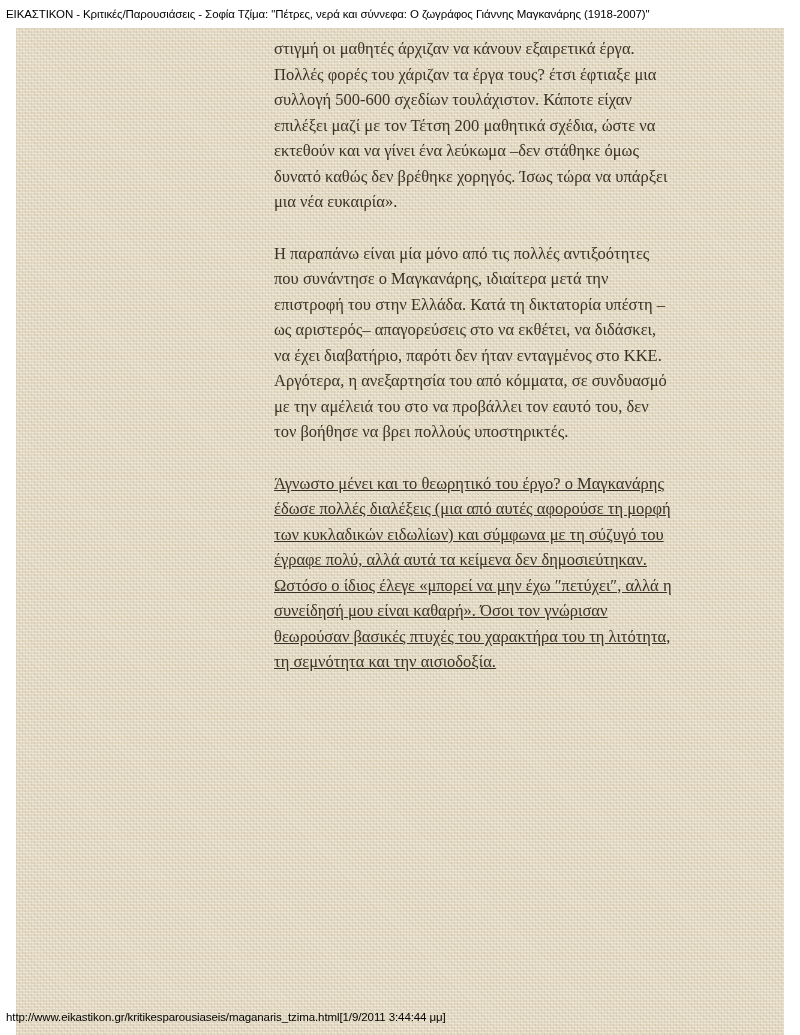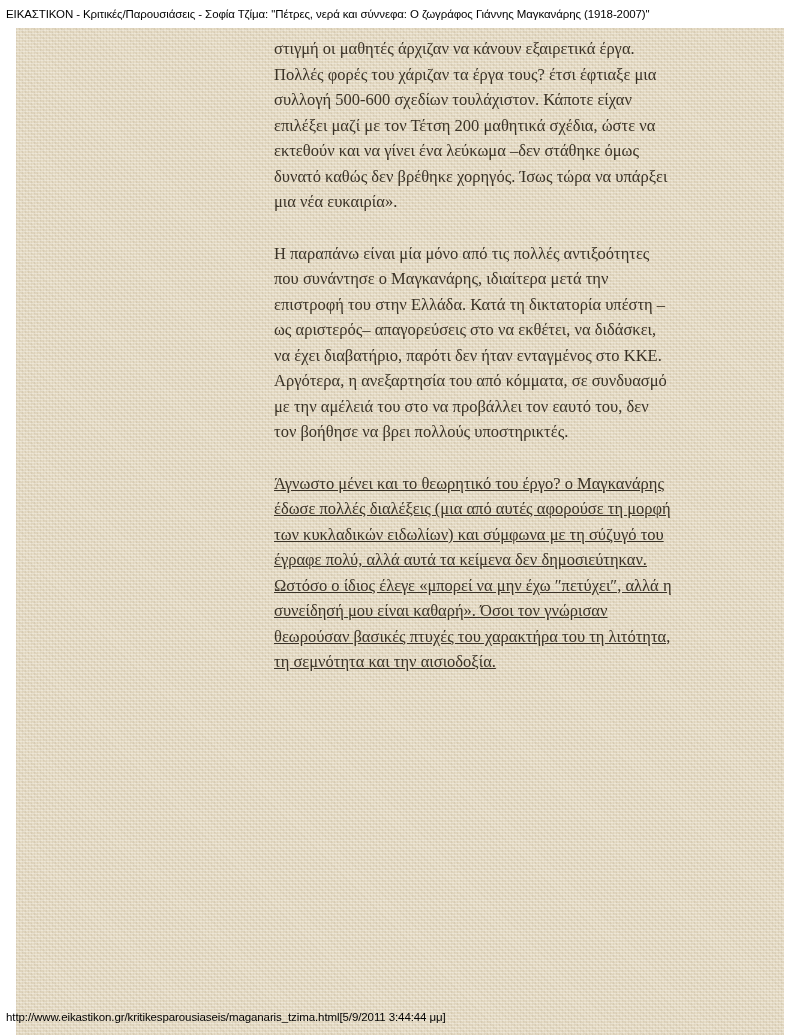--- a/index.html
+++ b/index.html
@@ -105,14 +105,14 @@
 
 <div class="page-canvas">
   <div class="article">
     <p>στιγμή οι μαθητές άρχιζαν να κάνουν εξαιρετικά έργα. Πολλές φορές του χάριζαν τα έργα τους? έτσι έφτιαξε μια συλλογή 500-600 σχεδίων τουλάχιστον. Κάποτε είχαν επιλέξει μαζί με τον Τέτση 200 μαθητικά σχέδια, ώστε να εκτεθούν και να γίνει ένα λεύκωμα –δεν στάθηκε όμως δυνατό καθώς δεν βρέθηκε χορηγός. Ίσως τώρα να υπάρξει μια νέα ευκαιρία».</p>
     <p>Η παραπάνω είναι μία μόνο από τις πολλές αντιξοότητες που συνάντησε ο Μαγκανάρης, ιδιαίτερα μετά την επιστροφή του στην Ελλάδα. Κατά τη δικτατορία υπέστη –ως αριστερός– απαγορεύσεις στο να εκθέτει, να διδάσκει, να έχει διαβατήριο, παρότι δεν ήταν ενταγμένος στο ΚΚΕ. Αργότερα, η ανεξαρτησία του από κόμματα, σε συνδυασμό με την αμέλειά του στο να προβάλλει τον εαυτό του, δεν τον βοήθησε να βρει πολλούς υποστηρικτές.</p>
     <p>Άγνωστο μένει και το θεωρητικό του έργο? ο Μαγκανάρης έδωσε πολλές διαλέξεις (μια από αυτές αφορούσε τη μορφή των κυκλαδικών ειδωλίων) και σύμφωνα με τη σύζυγό του έγραφε πολύ, αλλά αυτά τα κείμενα δεν δημοσιεύτηκαν. Ωστόσο ο ίδιος έλεγε «μπορεί να μην έχω ″πετύχει″, αλλά η συνείδησή μου είναι καθαρή». Όσοι τον γνώρισαν θεωρούσαν βασικές πτυχές του χαρακτήρα του τη λιτότητα, τη σεμνότητα και την αισιοδοξία.</p>
   </div>
 </div>
 
 <div class="print-footer">
-  <span class="url">http://www.eikastikon.gr/kritikesparousiaseis/maganaris_tzima.html[5/9/2011 3:44:44 μμ]</span>
+  <span class="url">http://www.eikastikon.gr/kritikesparousiaseis/maganaris_tzima.html[1/9/2011 3:44:44 μμ]</span>
 </div>
 
 </body></html>

